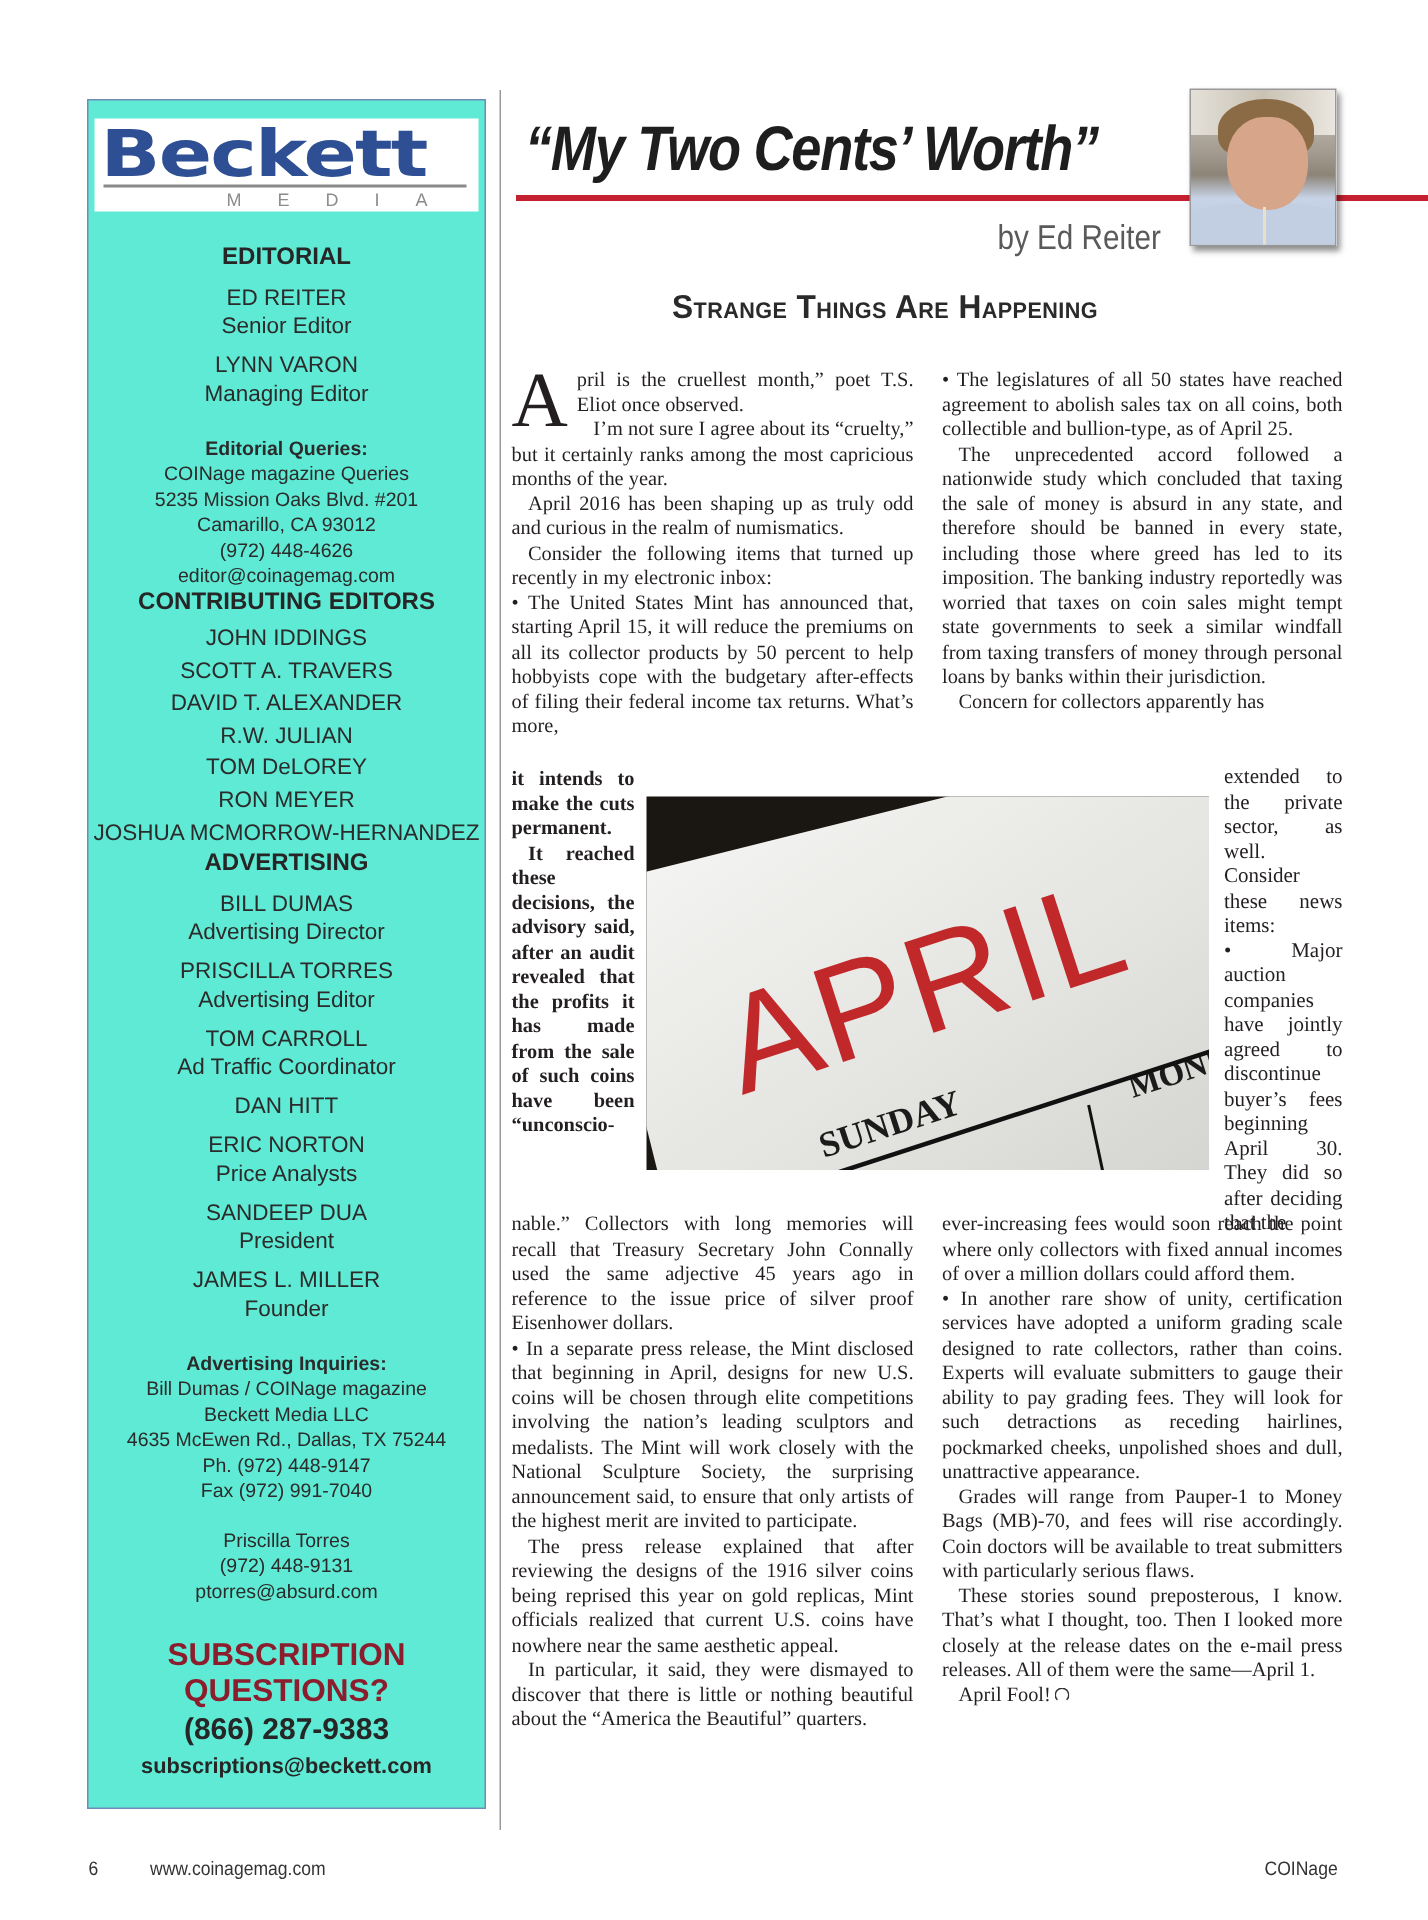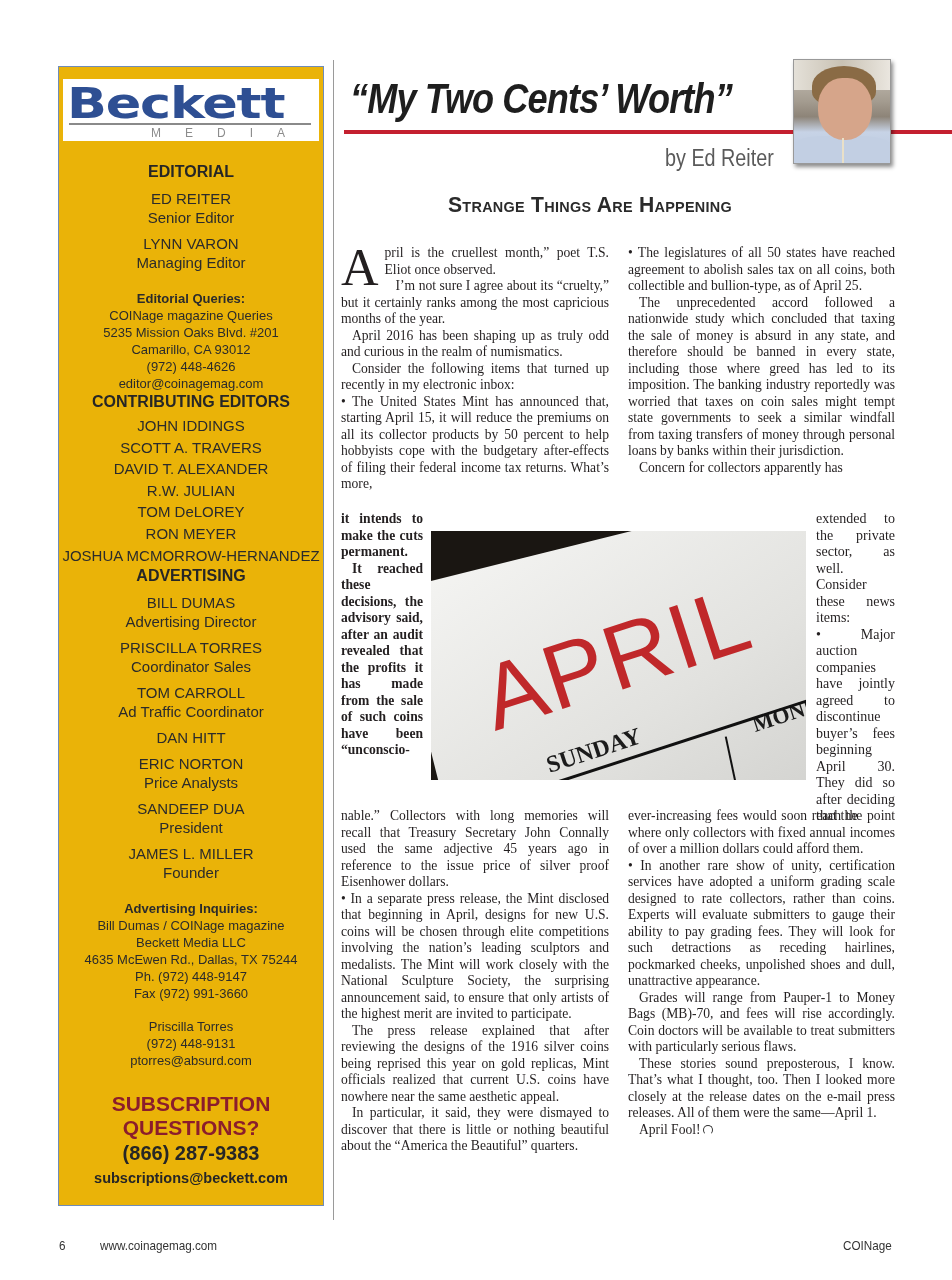--- a/index.html
+++ b/index.html
@@ -2,21 +2,21 @@
 <html><head>
 <meta charset="utf-8">
 <style>
   * { box-sizing: border-box; margin: 0; padding: 0; }
   html, body { width: 952px; height: 1280px; background: #ffffff; overflow: hidden; }
   body { position: relative; font-family: "Liberation Serif", serif; color: #231f20; }
 
   
   .sidebar {
     position: absolute; left: 58px; top: 66px; width: 266px; height: 1140px;
-    background: #eab308; border: 1.5px solid #6f8cb8;
+    background: #5eead4; border: 1.5px solid #6f8cb8;
     font-family: "Liberation Sans", sans-serif; text-align: center; color: #2b2b2b;
   }
   .logo {
     margin: 12px 4px 0 4px; height: 62px; background: #ffffff; position: relative;
   }
   .logo-word {
     position: absolute; left: 4px; top: 0px; font-family: "DejaVu Sans", sans-serif;
     font-weight: bold; font-size: 43px; letter-spacing: -1px; color: #2e4f93;
     transform: scaleX(1.22); transform-origin: left top; line-height: 48px;
   }
@@ -158,21 +158,21 @@
     <span class="contrib">JOSHUA MCMORROW-HERNANDEZ</span>
   </div>
 
   <div class="sec-head">ADVERTISING</div>
   <div class="person">
     <span class="name">BILL DUMAS</span>
     <span class="role">Advertising Director</span>
   </div>
   <div class="person">
     <span class="name">PRISCILLA TORRES</span>
-    <span class="role">Coordinator Sales</span>
+    <span class="role">Advertising Editor</span>
   </div>
   <div class="person">
     <span class="name">TOM CARROLL</span>
     <span class="role">Ad Traffic Coordinator</span>
   </div>
   <div class="person">
     <span class="name">DAN HITT</span>
   </div>
   <div class="person">
     <span class="name">ERIC NORTON</span>
@@ -186,21 +186,21 @@
     <span class="name">JAMES L. MILLER</span>
     <span class="role">Founder</span>
   </div>
 
   <div class="contact">
     <span class="label">Advertising Inquiries:</span>
     <span>Bill Dumas / COINage magazine</span>
     <span>Beckett Media LLC</span>
     <span>4635 McEwen Rd., Dallas, TX 75244</span>
     <span>Ph. (972) 448-9147</span>
-    <span>Fax (972) 991-3660</span>
+    <span>Fax (972) 991-7040</span>
   </div>
   <div class="contact2">
     <span>Priscilla Torres</span>
     <span>(972) 448-9131</span>
     <span>ptorres@absurd.com</span>
   </div>
 
   <div class="sub-head">SUBSCRIPTION QUESTIONS?</div>
   <div class="sub-phone">(866) 287-9383</div>
   <div class="sub-email">subscriptions@beckett.com</div>

